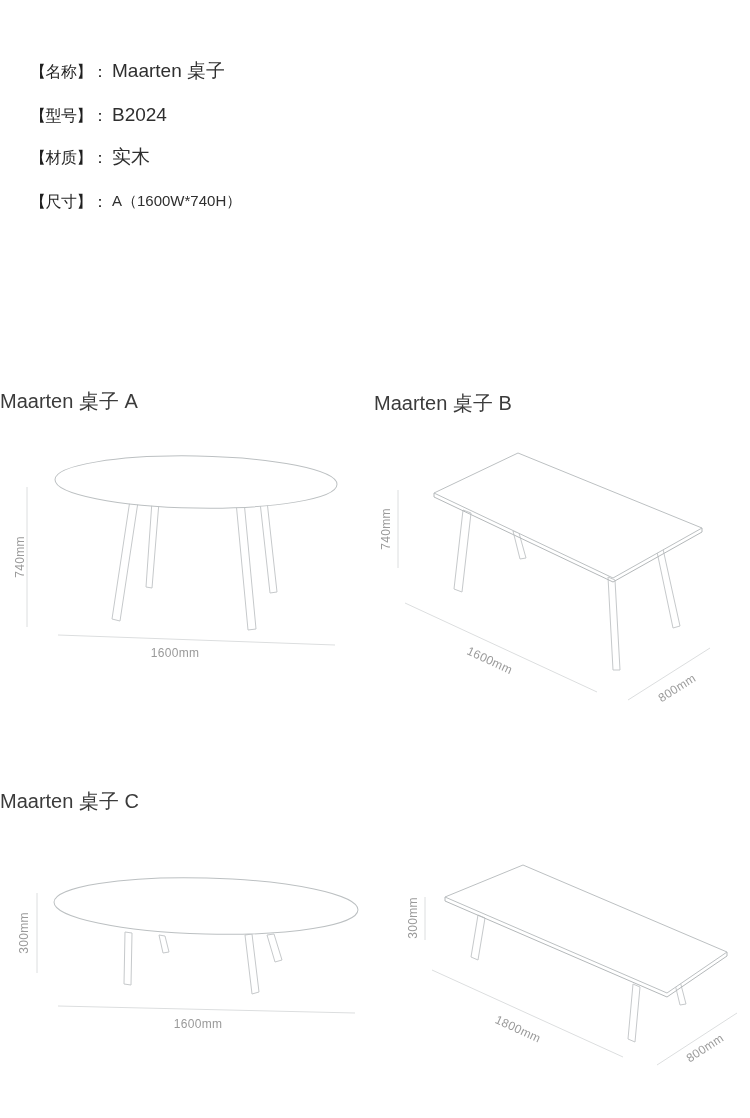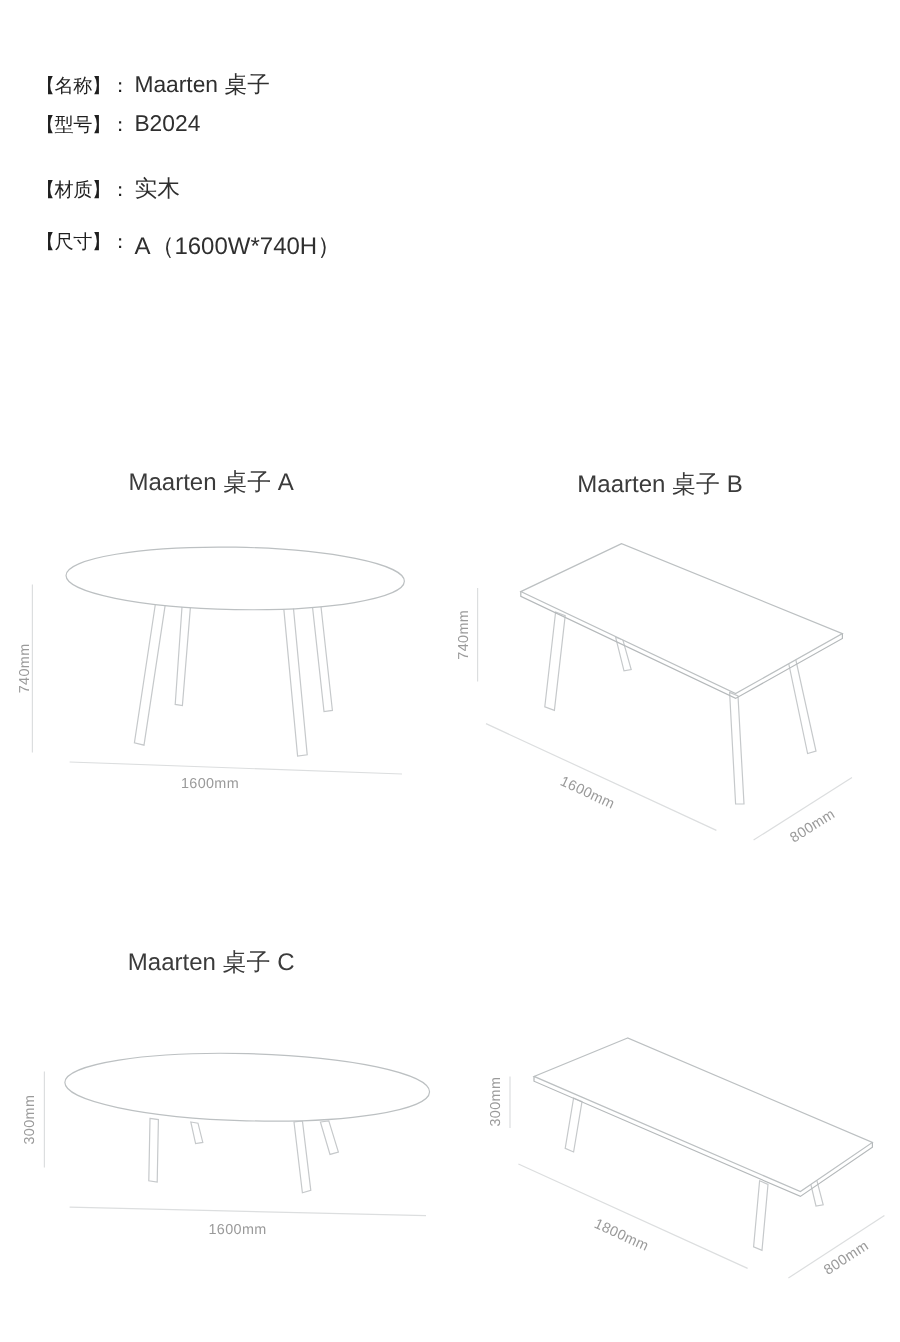--- a/index.html
+++ b/index.html
@@ -5,38 +5,38 @@
   html,body { margin:0; padding:0; background:#ffffff; }
   .page {
     position:relative; width:750px; height:1118px; margin:0 auto;
     background:#ffffff; overflow:hidden;
     font-family:"Liberation Sans","DejaVu Sans",sans-serif;
     -webkit-font-smoothing:antialiased;
   }
   .hrow { position:absolute; left:30px; white-space:nowrap; color:#2f2f2f; }
   .hlabel { display:inline-block; width:82px; font-size:16px; letter-spacing:-0.5px; color:#1f1f1f; vertical-align:baseline; }
   .hvalue { font-size:19px; color:#2f2f2f; }
-  .sizeline { position:absolute; left:112px; font-size:20px; color:#2f2f2f; white-space:nowrap; }
-  .figtitle { position:absolute; width:352px; text-align:center; font-size:20px; color:#3b3b3b; white-space:nowrap; }
+  .sizeline { position:absolute; left:112px; font-size:15px; color:#2f2f2f; white-space:nowrap; }
+  .figtitle { position:absolute; width:352px; text-align:left; font-size:20px; color:#3b3b3b; white-space:nowrap; }
   .figsvg { position:absolute; }
   .table-line { fill:#ffffff; stroke:#bcc0c2; stroke-width:1; }
   .edge-line  { fill:none; stroke:#b4b8ba; stroke-width:1; }
   .leg        { fill:#ffffff; stroke:#c6c9cb; stroke-width:1; }
   .dimline    { fill:none; stroke:#dcdedf; stroke-width:1; }
   .dimtext    { fill:#9a9a9a; font-size:12px; letter-spacing:0.3px; }
 </style>
 </head>
 <body>
 
 <div class="page">
 
   <div class="hrow" style="top:58px">
     <span class="hlabel">【名称】：</span><span class="hvalue">Maarten 桌子</span>
   </div>
-  <div class="hrow" style="top:93px">
+  <div class="hrow" style="top:104px">
     <span class="hlabel">【型号】：</span><span class="hvalue">B2024</span>
   </div>
   <div class="hrow" style="top:144px">
     <span class="hlabel">【材质】：</span><span class="hvalue">实木</span>
   </div>
   <div class="hrow" style="top:192px">
     <span class="hlabel">【尺寸】：</span>
   </div>
   <div class="sizeline" style="top:192px">A（1600W*740H）</div>
 

